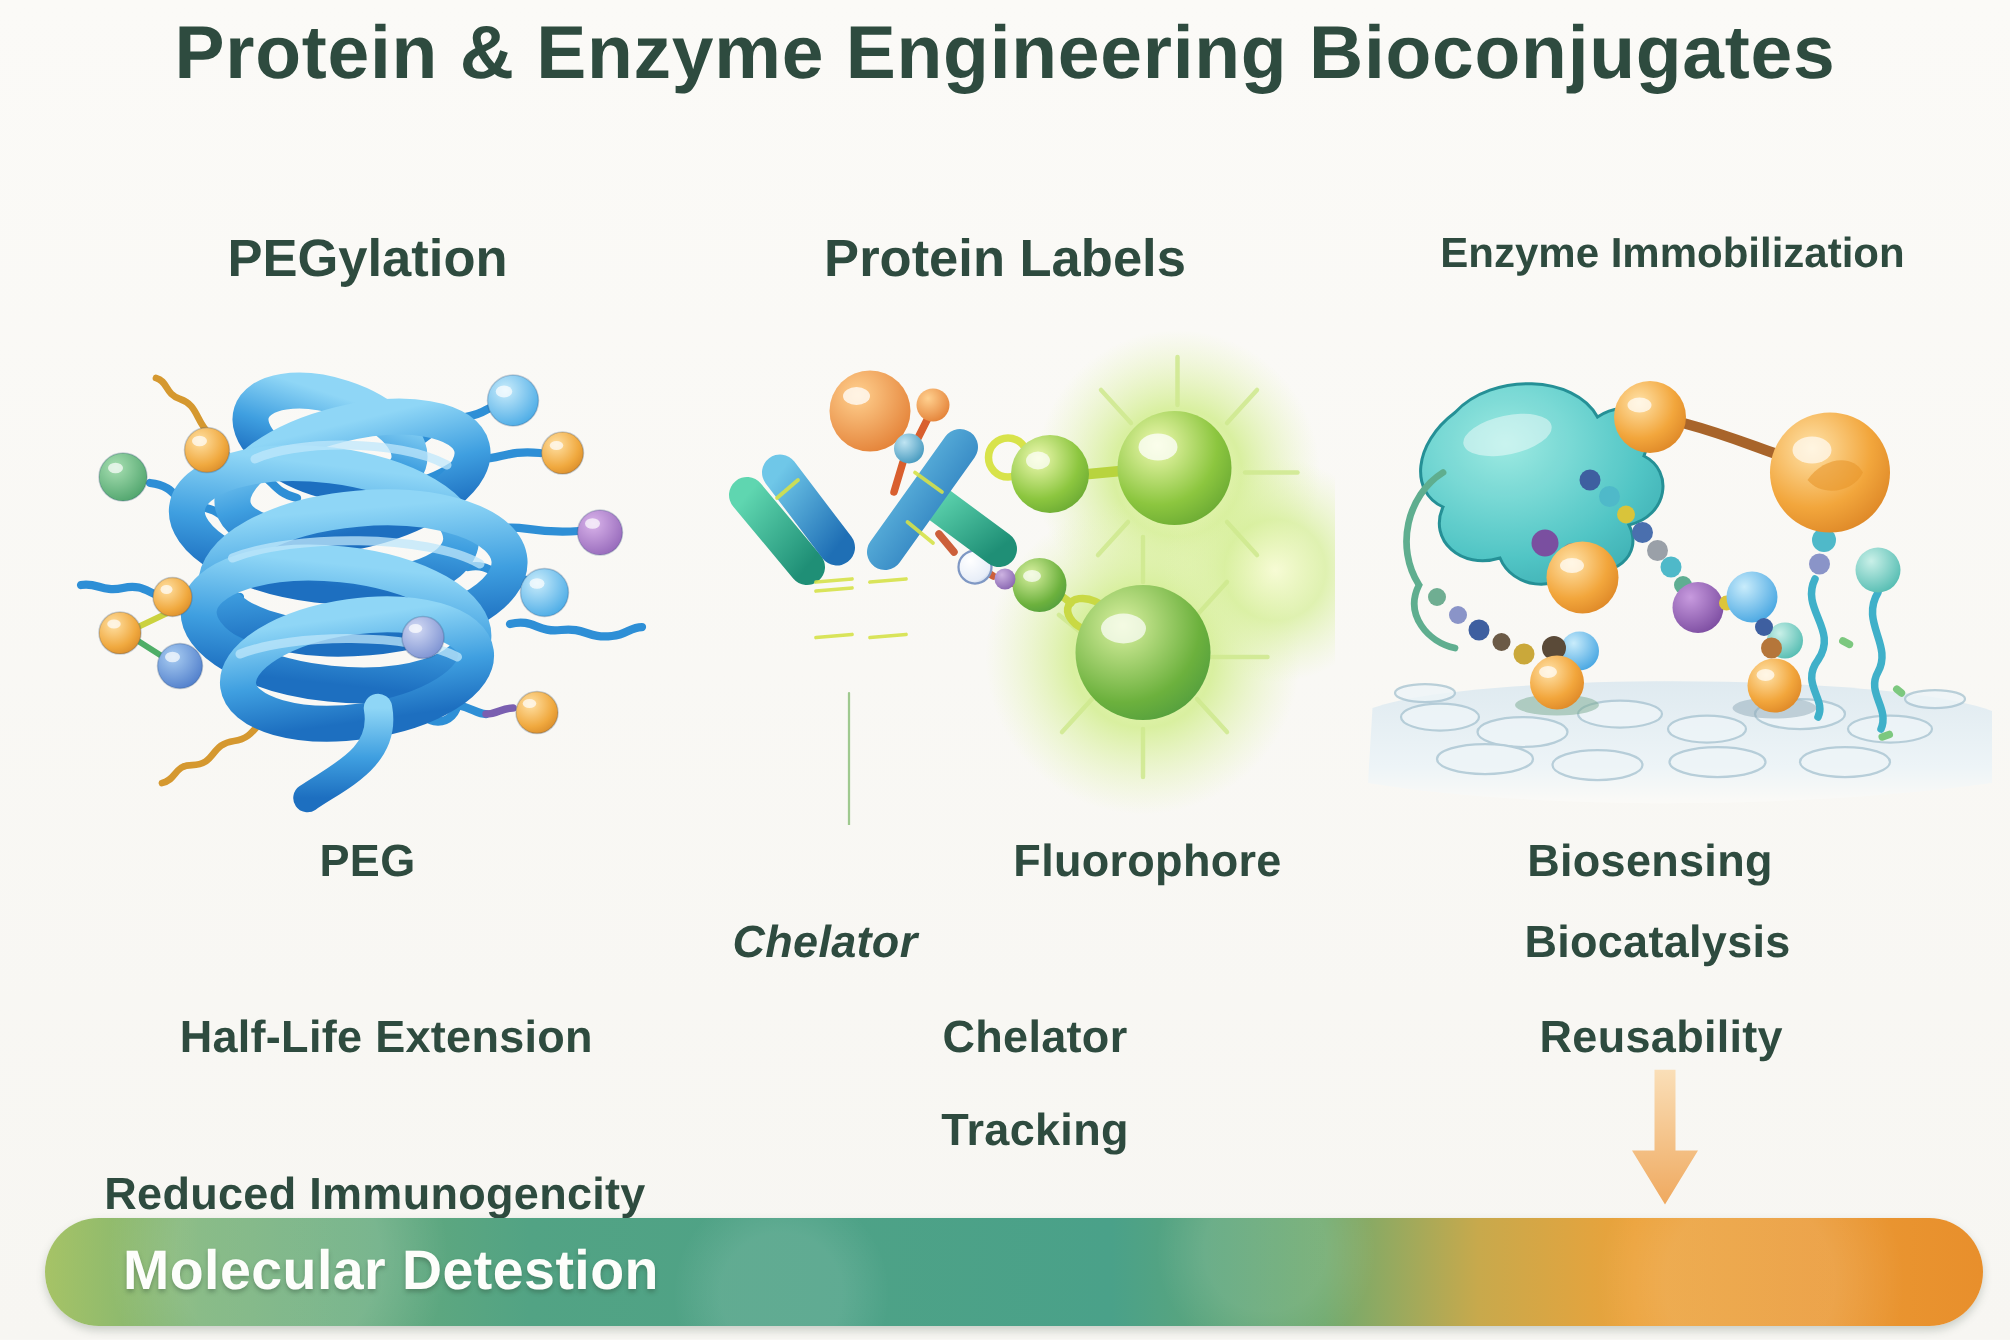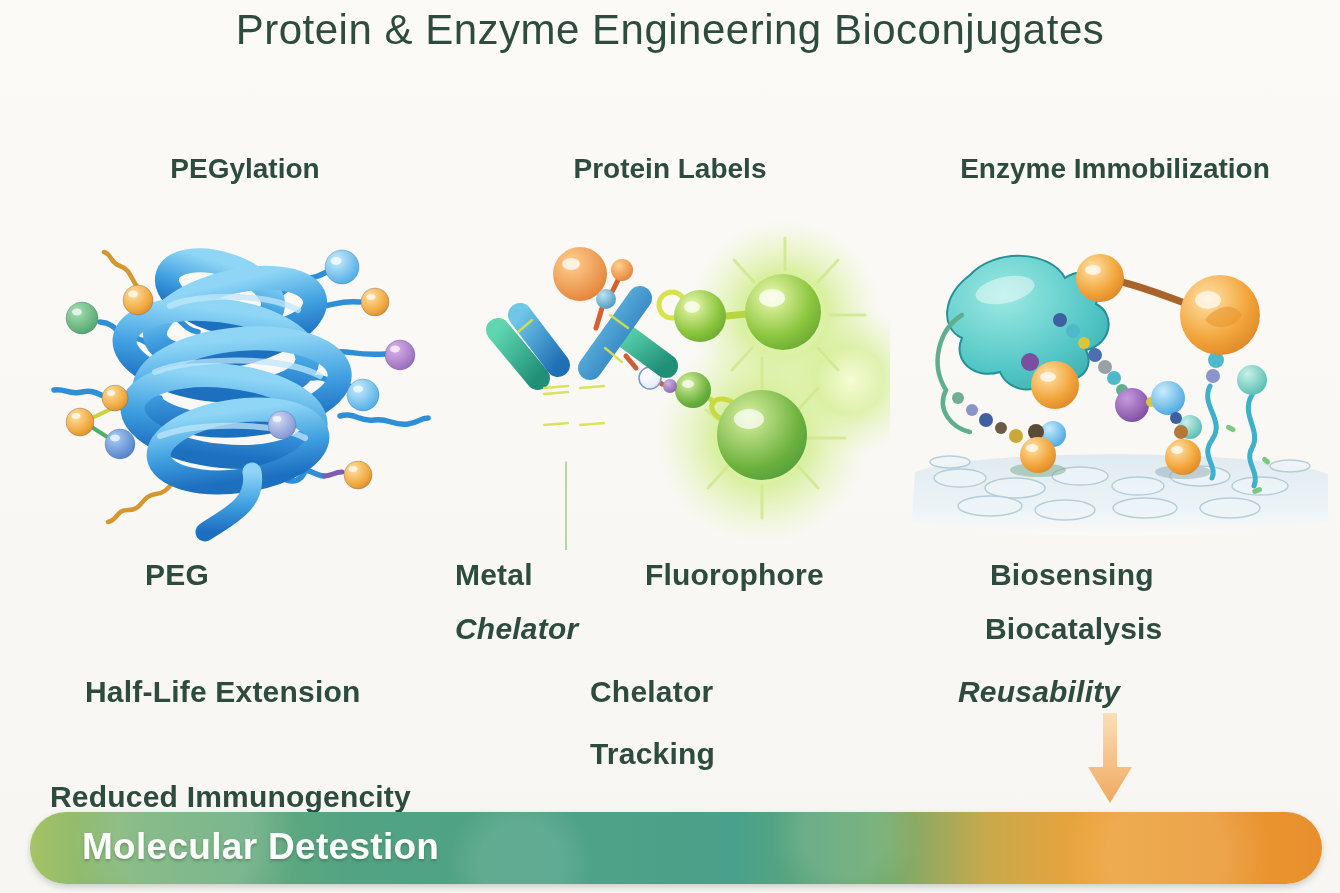--- a/index.html
+++ b/index.html
@@ -3,41 +3,41 @@
 <meta charset="utf-8">
 <style>
   html,body{margin:0;padding:0;background:#f8f7f4;}
   .stage{
     position:relative;width:1340px;height:893px;overflow:hidden;
     background:linear-gradient(180deg,#fbfaf7 0%,#f7f6f2 100%);
     font-family:"Liberation Sans",sans-serif;color:#2e4b3f;
   }
   .title{
     position:absolute;top:6px;left:0;width:100%;text-align:center;
-    font-size:42px;font-weight:400;letter-spacing:.5px;color:#2e4b3f;
+    font-size:50px;font-weight:700;letter-spacing:.5px;color:#2e4b3f;
   }
-  .col-h{position:absolute;top:153px;text-align:center;font-size:28px;font-weight:700;color:#2e4b3f;}
+  .col-h{position:absolute;top:153px;text-align:center;font-size:35px;font-weight:700;color:#2e4b3f;}
   .col-h.h1{left:135px;width:220px;}
   .col-h.h2{left:520px;width:300px;}
   .col-h.h3{left:890px;width:450px;font-size:28px;}
   .illus{position:absolute;}
   .illus.i1{left:20px;top:220px;}
   .illus.i2{left:450px;top:220px;}
   .illus.i3{left:900px;top:220px;}
-  .lbl{position:absolute;font-weight:700;font-size:30px;letter-spacing:.2px;color:#2e4b3f;}
+  .lbl{position:absolute;text-align:center;font-weight:700;font-size:30px;letter-spacing:.2px;color:#2e4b3f;}
   .peg{top:558px;left:145px;width:200px;}
   .metal{top:558px;left:455px;width:195px;}
   .fluor{top:558px;left:645px;width:240px;}
   .biosens{top:558px;left:990px;width:220px;}
   .stab{top:612px;left:55px;width:400px;}
   .chel{top:612px;left:455px;width:190px;font-style:italic;}
   .biocat{top:612px;left:985px;width:240px;}
   .half{top:675px;left:85px;width:345px;}
   .detec{top:675px;left:590px;width:200px;}
-  .reusa{top:675px;left:958px;width:225px;font-style:italic;}
+  .reusa{top:675px;left:995px;width:225px;}
   .immuno{top:737px;left:50px;width:400px;margin-top:43px;}
   .track{top:737px;left:590px;width:200px;}
   .down-arrow{position:absolute;left:1086px;top:713px;}
   .banner{
     position:absolute;left:30px;top:812px;width:1292px;height:72px;border-radius:36px;
     background:
       radial-gradient(circle at 12% 35%, rgba(255,255,255,.14) 0 6%, transparent 10%),
       radial-gradient(circle at 38% 70%, rgba(255,255,255,.10) 0 5%, transparent 9%),
       radial-gradient(circle at 63% 30%, rgba(255,255,255,.10) 0 5%, transparent 9%),
       radial-gradient(circle at 88% 60%, rgba(255,255,255,.12) 0 5%, transparent 9%),
@@ -404,21 +404,20 @@
       <ellipse cx="138" cy="250" rx="28" ry="7" fill="#7aa98f" opacity=".5"></ellipse>
       <ellipse cx="283" cy="252" rx="28" ry="7" fill="#8fa9b8" opacity=".5"></ellipse>
       <circle cx="138" cy="235" r="18" fill="url(#gO3)"></circle>
       <ellipse cx="132" cy="228" rx="6" ry="4" fill="#ffffff" opacity=".7"></ellipse>
       <circle cx="283" cy="237" r="18" fill="url(#gO3)"></circle>
       <ellipse cx="277" cy="230" rx="6" ry="4" fill="#ffffff" opacity=".7"></ellipse>
     </g>
   </svg>
 
   <div class="lbl peg">PEG</div>
-  <div class="lbl metal">Metal</div>
   <div class="lbl fluor">Fluorophore</div>
   <div class="lbl biosens">Biosensing</div>
   <div class="lbl chel">Chelator</div>
   <div class="lbl biocat">Biocatalysis</div>
   <div class="lbl half">Half-Life Extension</div>
   <div class="lbl detec">Chelator</div>
   <div class="lbl reusa">Reusability</div>
   <div class="lbl immuno">Reduced Immunogencity</div>
   <div class="lbl track">Tracking</div>
 

